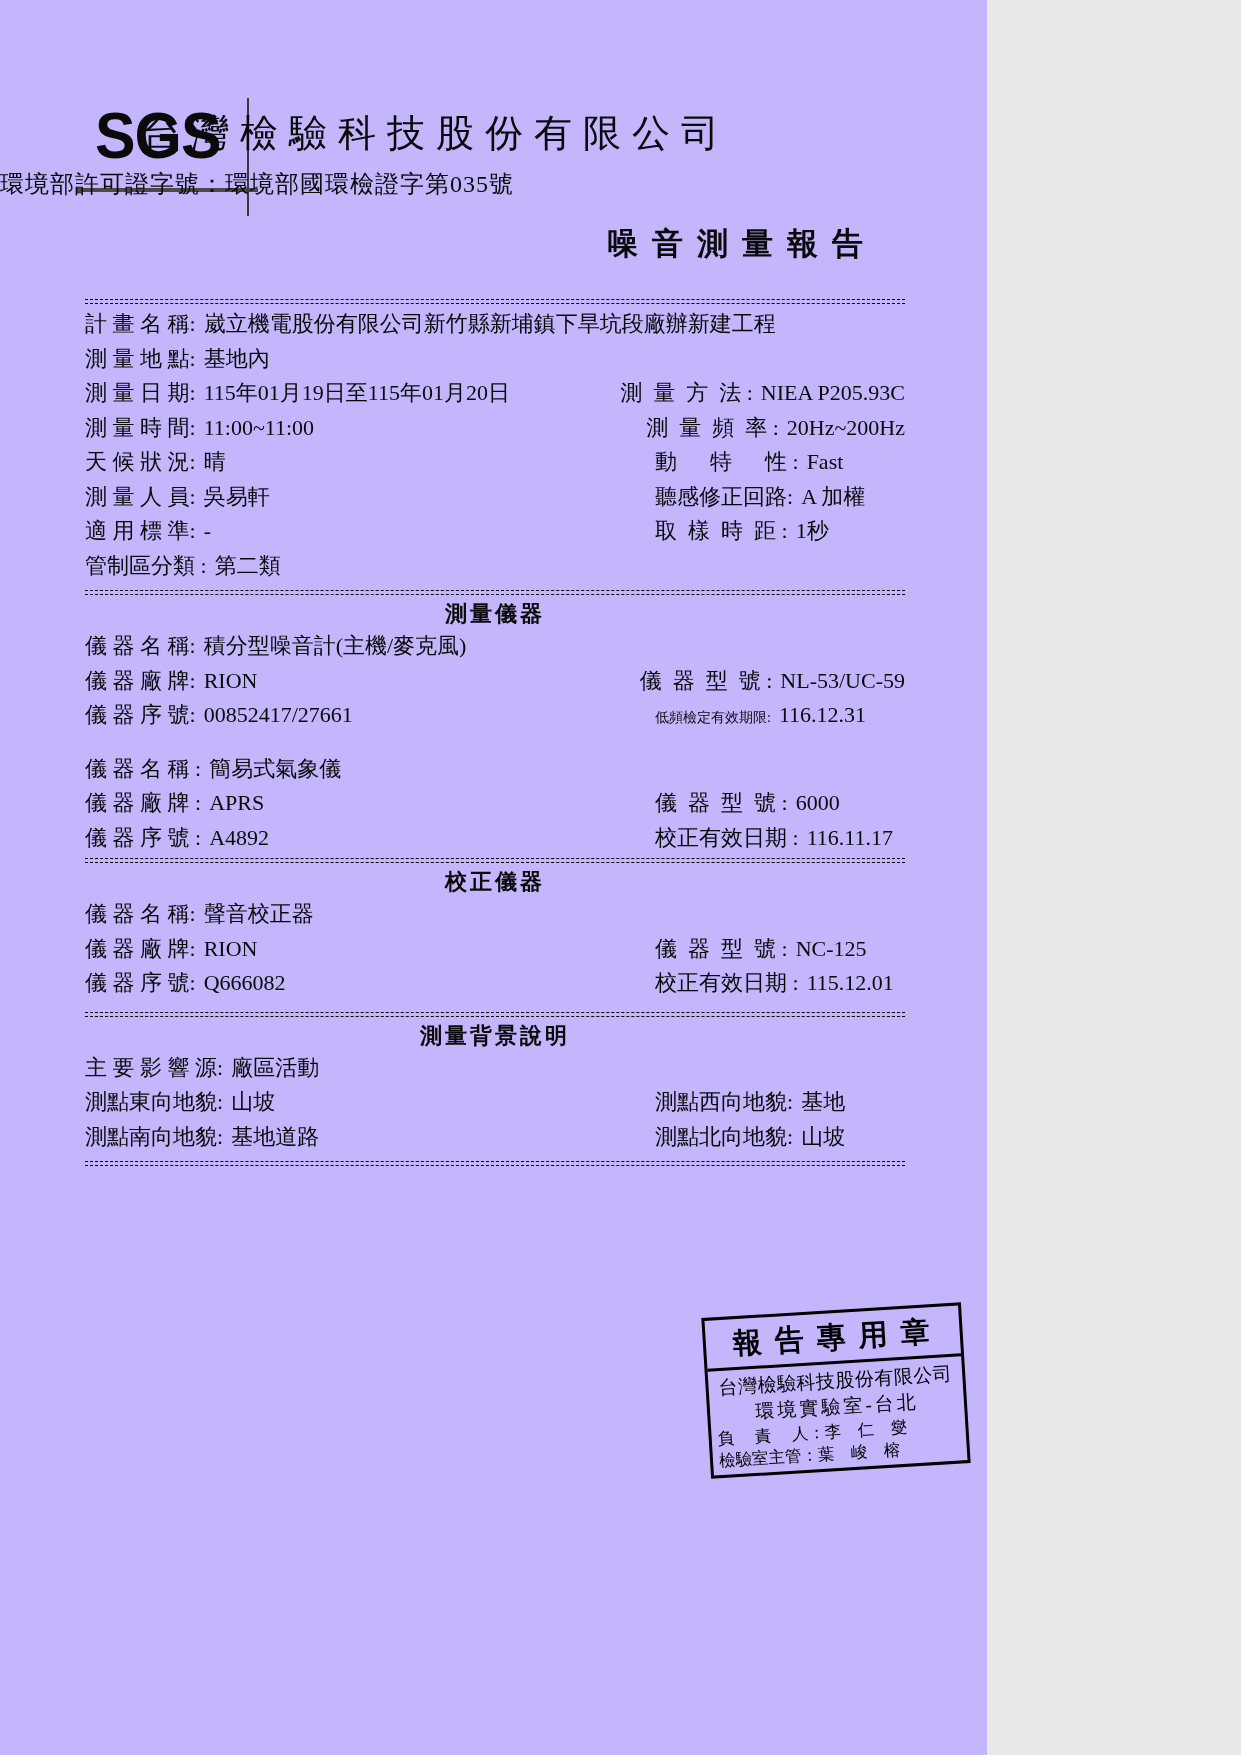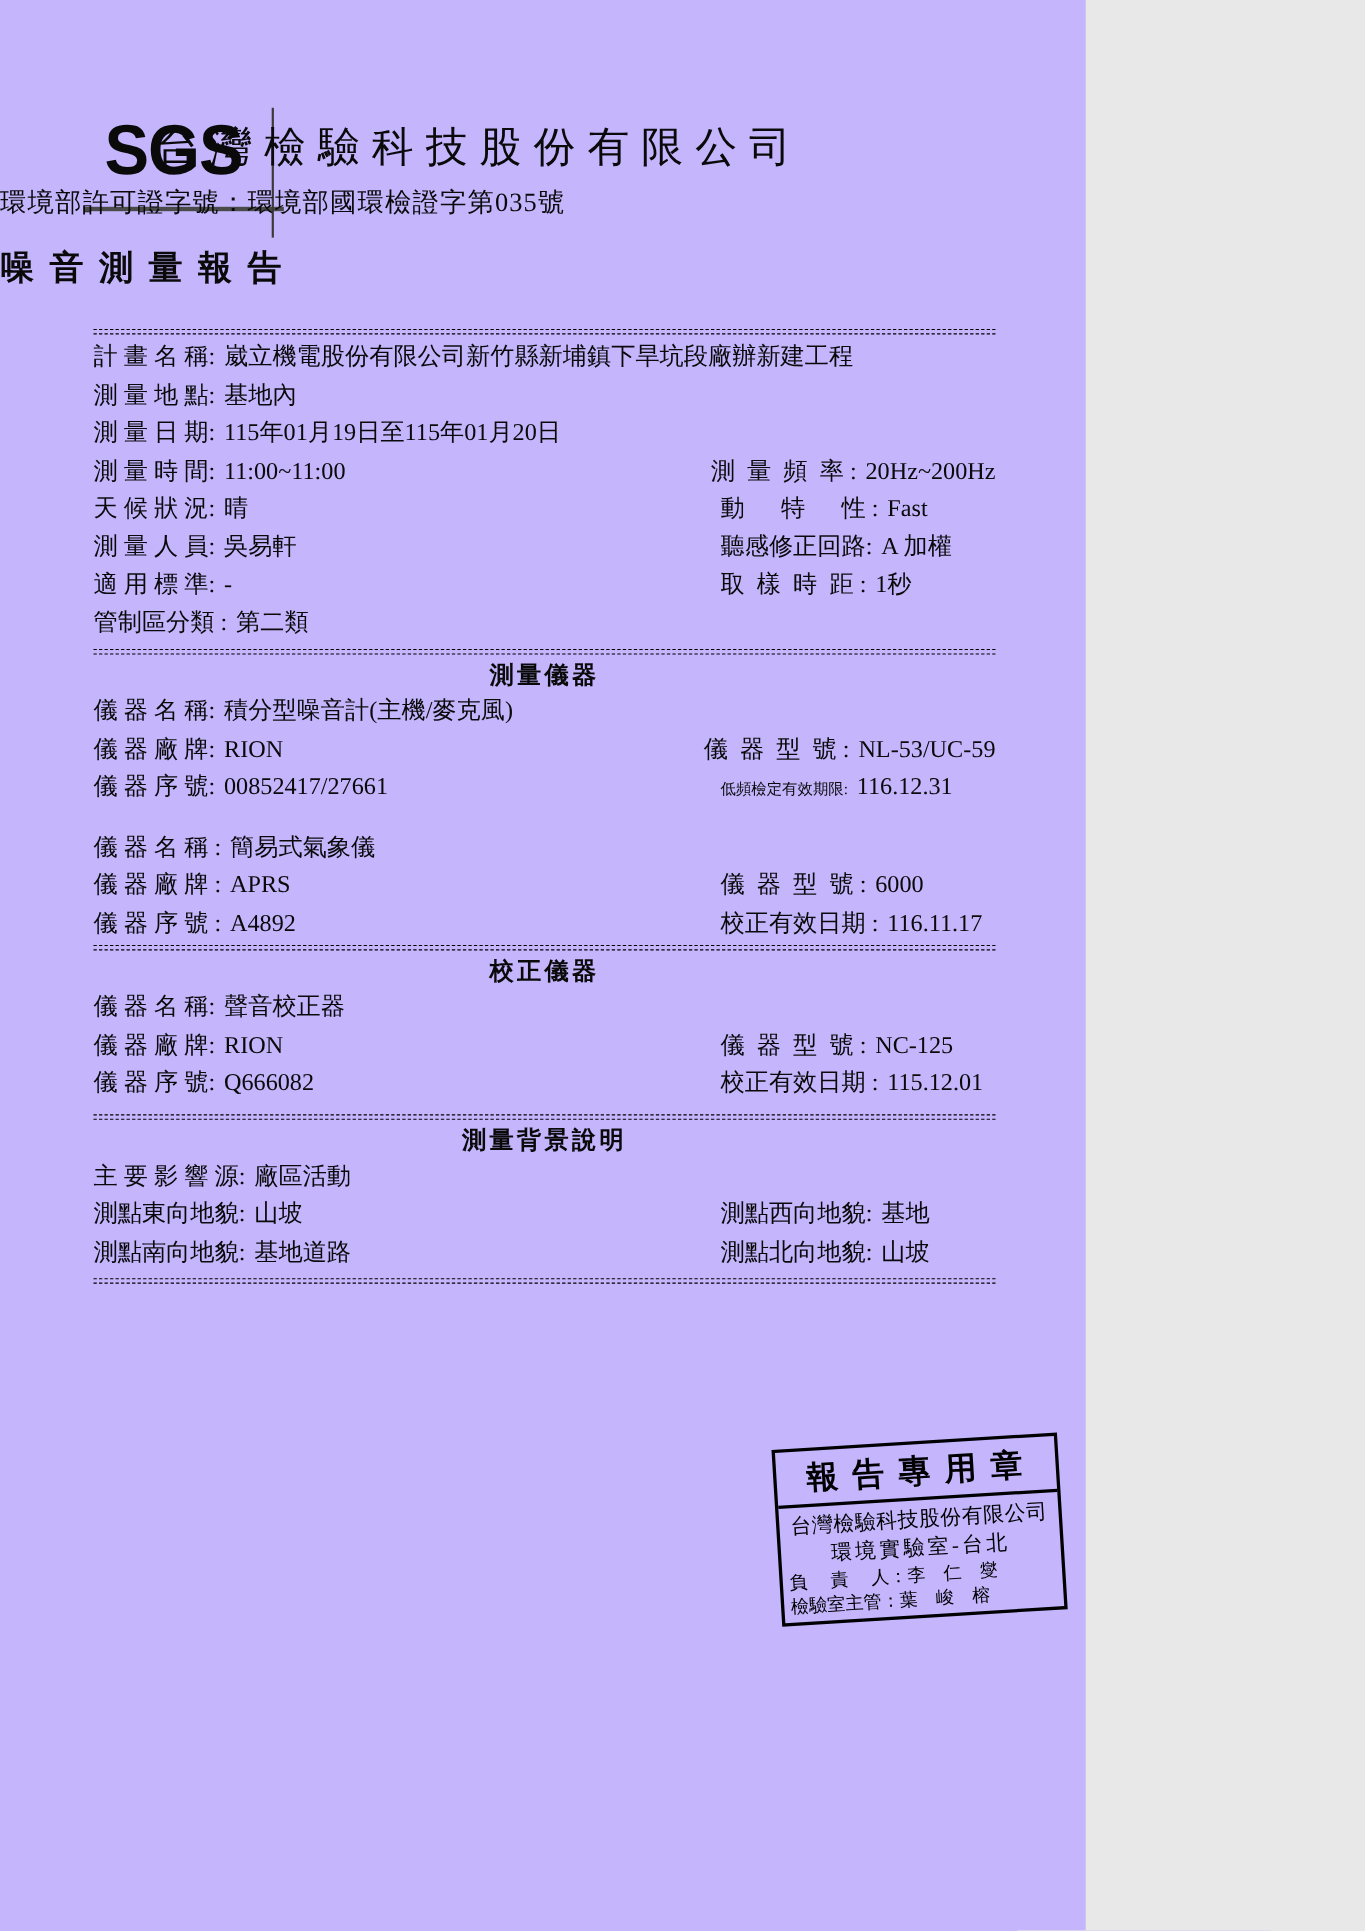--- a/index.html
+++ b/index.html
@@ -22,21 +22,21 @@
   .logo-vline{position:absolute;left:247px;top:98px;width:2px;height:118px;background:#3a3a3a;}
   .company-name{
     position:absolute;left:0;right:0;top:108px;text-align:center;
     padding-right:115px;font-size:38px;letter-spacing:11px;white-space:nowrap;
   }
   .permit-line{
     position:absolute;left:0;right:0;top:168px;text-align:left;
     padding-right:110px;font-size:24px;letter-spacing:1px;white-space:nowrap;
   }
   .report-title{
-    position:absolute;left:0;right:0;top:223px;text-align:left;
+    position:absolute;left:0;right:0;top:223px;text-align:right;
     padding-right:110px;font-size:31px;letter-spacing:14px;font-weight:bold;white-space:nowrap;
   }
   
   #main{position:absolute;left:85px;right:82px;top:296px;}
   .sep{height:3px;border-top:1.7px dashed #000;border-bottom:1.7px dashed #000;margin:3px 0;}
   .sec-head{text-align:center;font-size:22px;font-weight:bold;letter-spacing:3px;line-height:31px;margin-top:2px;font-family:Liberation Serif, serif;}
   .row{display:flex;line-height:34.5px;font-size:22px;align-items:baseline;}
   .cell-l{width:570px;display:flex;align-items:flex-start;}
   .cell-r{flex:1;display:flex;align-items:baseline;}
   .lbl{white-space:pre;}
@@ -87,20 +87,24 @@
       <div class="cell-l">
           <span class="lbl">測 量 地 點:</span>
           <span class="val">基地內</span>
         </div>
     </div>
     <div class="row">
       <div class="cell-l">
           <span class="lbl">測 量 日 期:</span>
           <span class="val">115年01月19日至115年01月20日</span>
         </div>
+      <div class="cell-r">
+          <span class="lbl">測  量  方  法 :</span>
+          <span class="val">NIEA P205.93C</span>
+        </div>
     </div>
     <div class="row">
       <div class="cell-l">
           <span class="lbl">測 量 時 間:</span>
           <span class="val">11:00~11:00</span>
         </div>
       <div class="cell-r">
           <span class="lbl">測  量  頻  率 :</span>
           <span class="val">20Hz~200Hz</span>
         </div>

